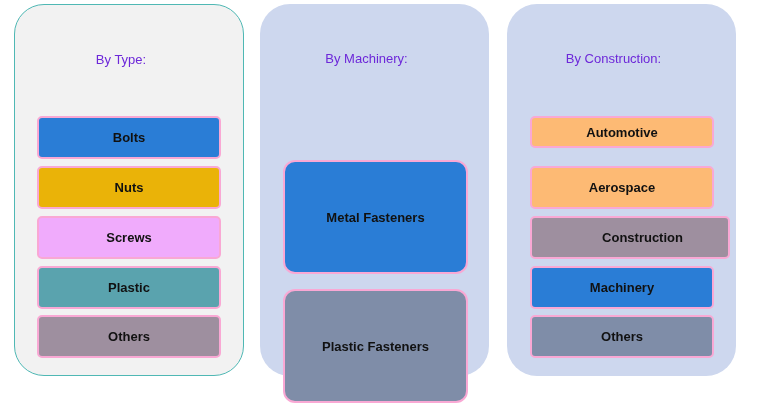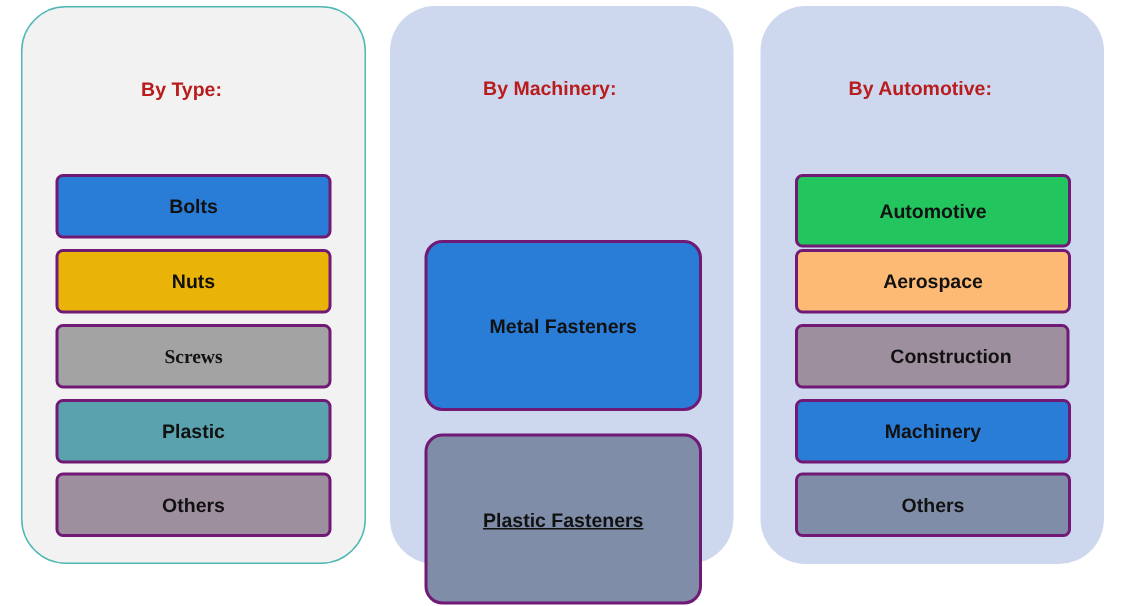--- a/index.html
+++ b/index.html
@@ -3,45 +3,45 @@
 <meta charset="utf-8">
 <style>
   html, body { margin: 0; padding: 0; background: #ffffff; }
   body { width: 758px; height: 404px; position: relative; overflow: hidden;
          font-family: "Liberation Sans", sans-serif; }
   .panel { position: absolute; top: 4px; height: 372px; border-radius: 30px; box-sizing: border-box; }
   .panel-type { left: 14px; width: 230px; background: #f2f2f2; border: 1.5px solid #4fb8b4; }
   .panel-material { left: 260px; width: 229px; background: #cdd7ee; }
   .panel-application { left: 507px; width: 229px; background: #cdd7ee; }
   .panel-title { position: absolute; top: 47px; left: 0; right: 16px; text-align: center;
-                 font-weight: bold; font-size: 13px; color: #b91c1c; }
-  .box { position: absolute; box-sizing: border-box; border: 2px solid #701a75; border-radius: 5px;
+                 font-weight: normal; font-size: 13px; color: #6d28d9; }
+  .box { position: absolute; box-sizing: border-box; border: 2px solid #f9a8d4; border-radius: 5px;
          display: flex; align-items: center; justify-content: center;
          font-weight: bold; font-size: 13px; color: #111; }
   .box-big { border-radius: 12px; margin-top: 44px; }
 </style>
 </head>
 <body>
 
 <div class="panel panel-type">
   <div class="panel-title">By Type:</div>
 </div>
 <div class="panel panel-material">
   <div class="panel-title">By Machinery:</div>
 </div>
 <div class="panel panel-application">
-  <div class="panel-title">By Automotive:</div>
+  <div class="panel-title">By Construction:</div>
 </div>
 
 <div class="box" style="left: 37px; top: 116px; width: 184px; height: 43px; background: rgb(42, 125, 214);">Bolts</div>
 <div class="box" style="left: 37px; top: 166px; width: 184px; height: 43px; background: #eab308;">Nuts</div>
-<div class="box" style="left: 37px; top: 216px; width: 184px; height: 43px; background: #a3a3a3; font-family: Liberation Serif, serif;">Screws</div>
+<div class="box" style="left: 37px; top: 216px; width: 184px; height: 43px; background: #f0abfc;">Screws</div>
 <div class="box" style="left: 37px; top: 266px; width: 184px; height: 43px; background: rgb(90, 163, 174);">Plastic</div>
 <div class="box" style="left: 37px; top: 315px; width: 184px; height: 43px; background: rgb(158, 143, 159);">Others</div>
 
 <div class="box box-big" style="left: 283px; top: 116px; width: 185px; height: 114px; background: rgb(42, 125, 214);">Metal Fasteners</div>
-<div class="box box-big" style="left: 283px; top: 245px; width: 185px; height: 114px; background: rgb(127, 141, 168); text-decoration: underline;">Plastic Fasteners</div>
+<div class="box box-big" style="left: 283px; top: 245px; width: 185px; height: 114px; background: rgb(127, 141, 168);">Plastic Fasteners</div>
 
-<div class="box" style="left: 530px; top: 116px; width: 184px; height: 49px; background: #22c55e;">Automotive</div>
+<div class="box" style="left: 530px; top: 116px; width: 184px; height: 32px; background: #fdba74;">Automotive</div>
 <div class="box" style="left: 530px; top: 166px; width: 184px; height: 43px; background: #fdba74;">Aerospace</div>
-<div class="box" style="left: 530px; top: 216px; width: 183px; height: 43px; background: rgb(158, 143, 159); padding-left: 25px;">Construction</div>
+<div class="box" style="left: 530px; top: 216px; width: 200px; height: 43px; background: rgb(158, 143, 159); padding-left: 25px;">Construction</div>
 <div class="box" style="left: 530px; top: 266px; width: 184px; height: 43px; background: rgb(42, 125, 214);">Machinery</div>
 <div class="box" style="left: 530px; top: 315px; width: 184px; height: 43px; background: rgb(127, 141, 168);">Others</div>
 
 </body></html>

